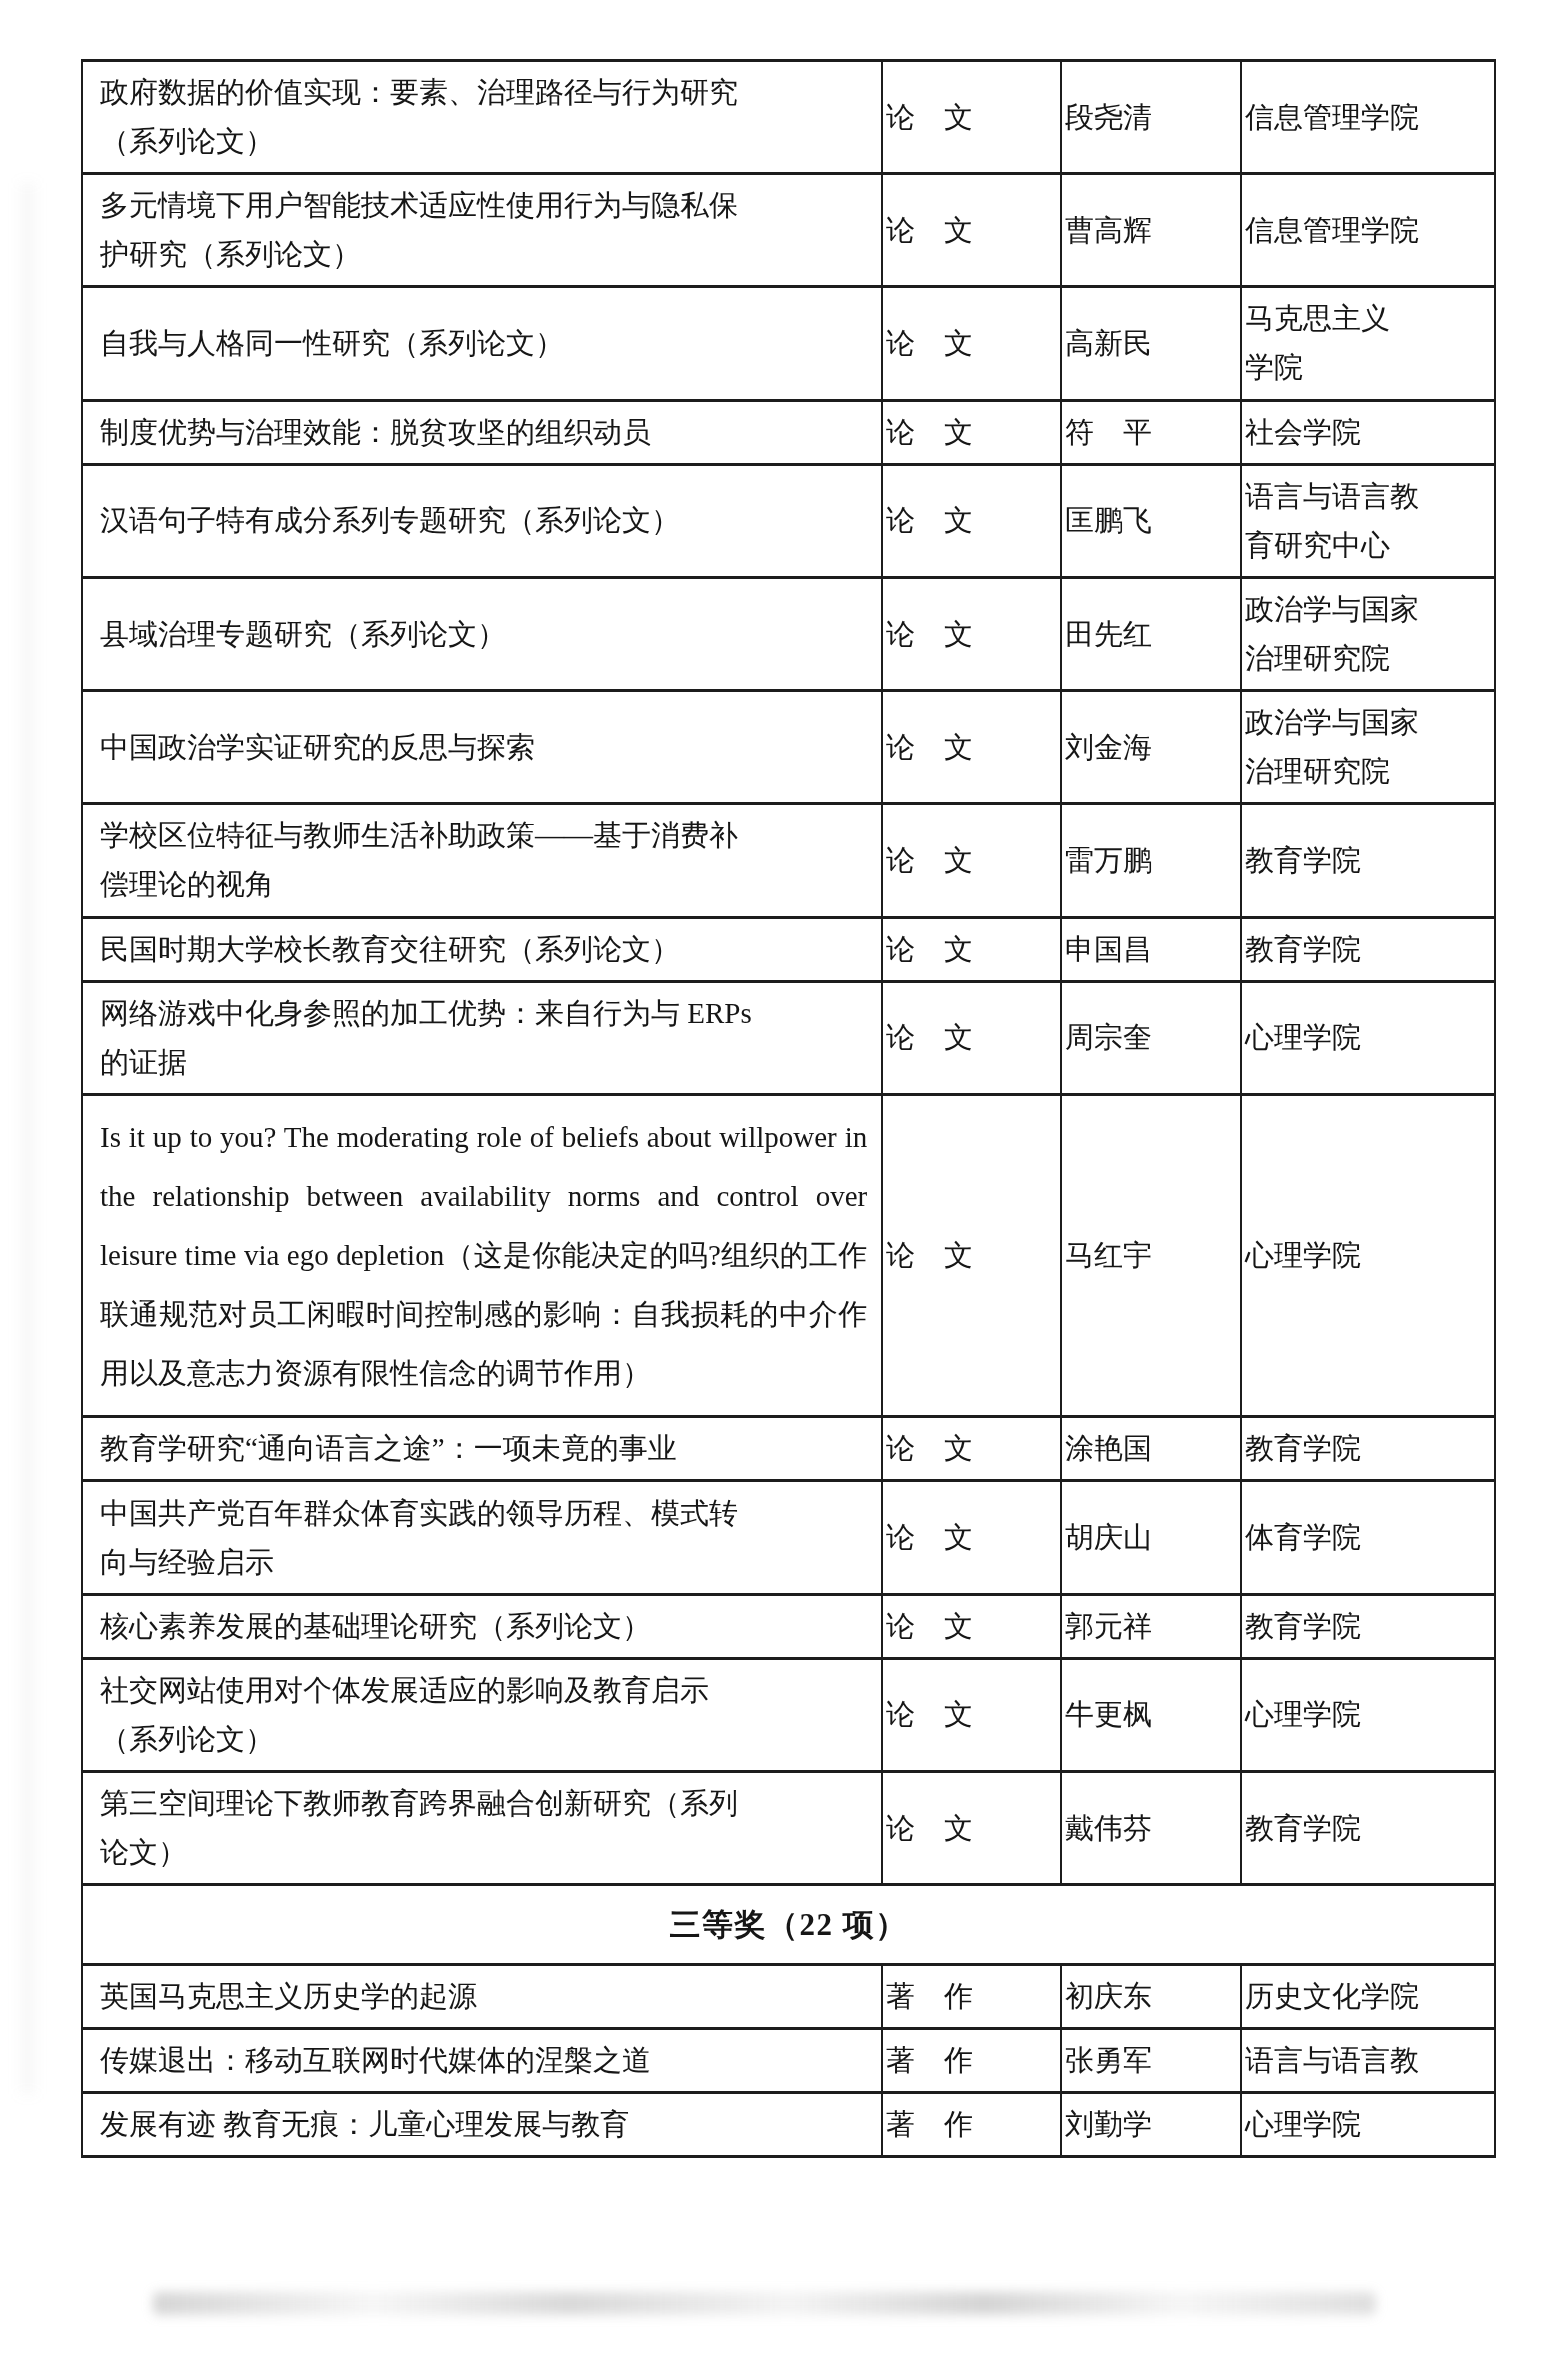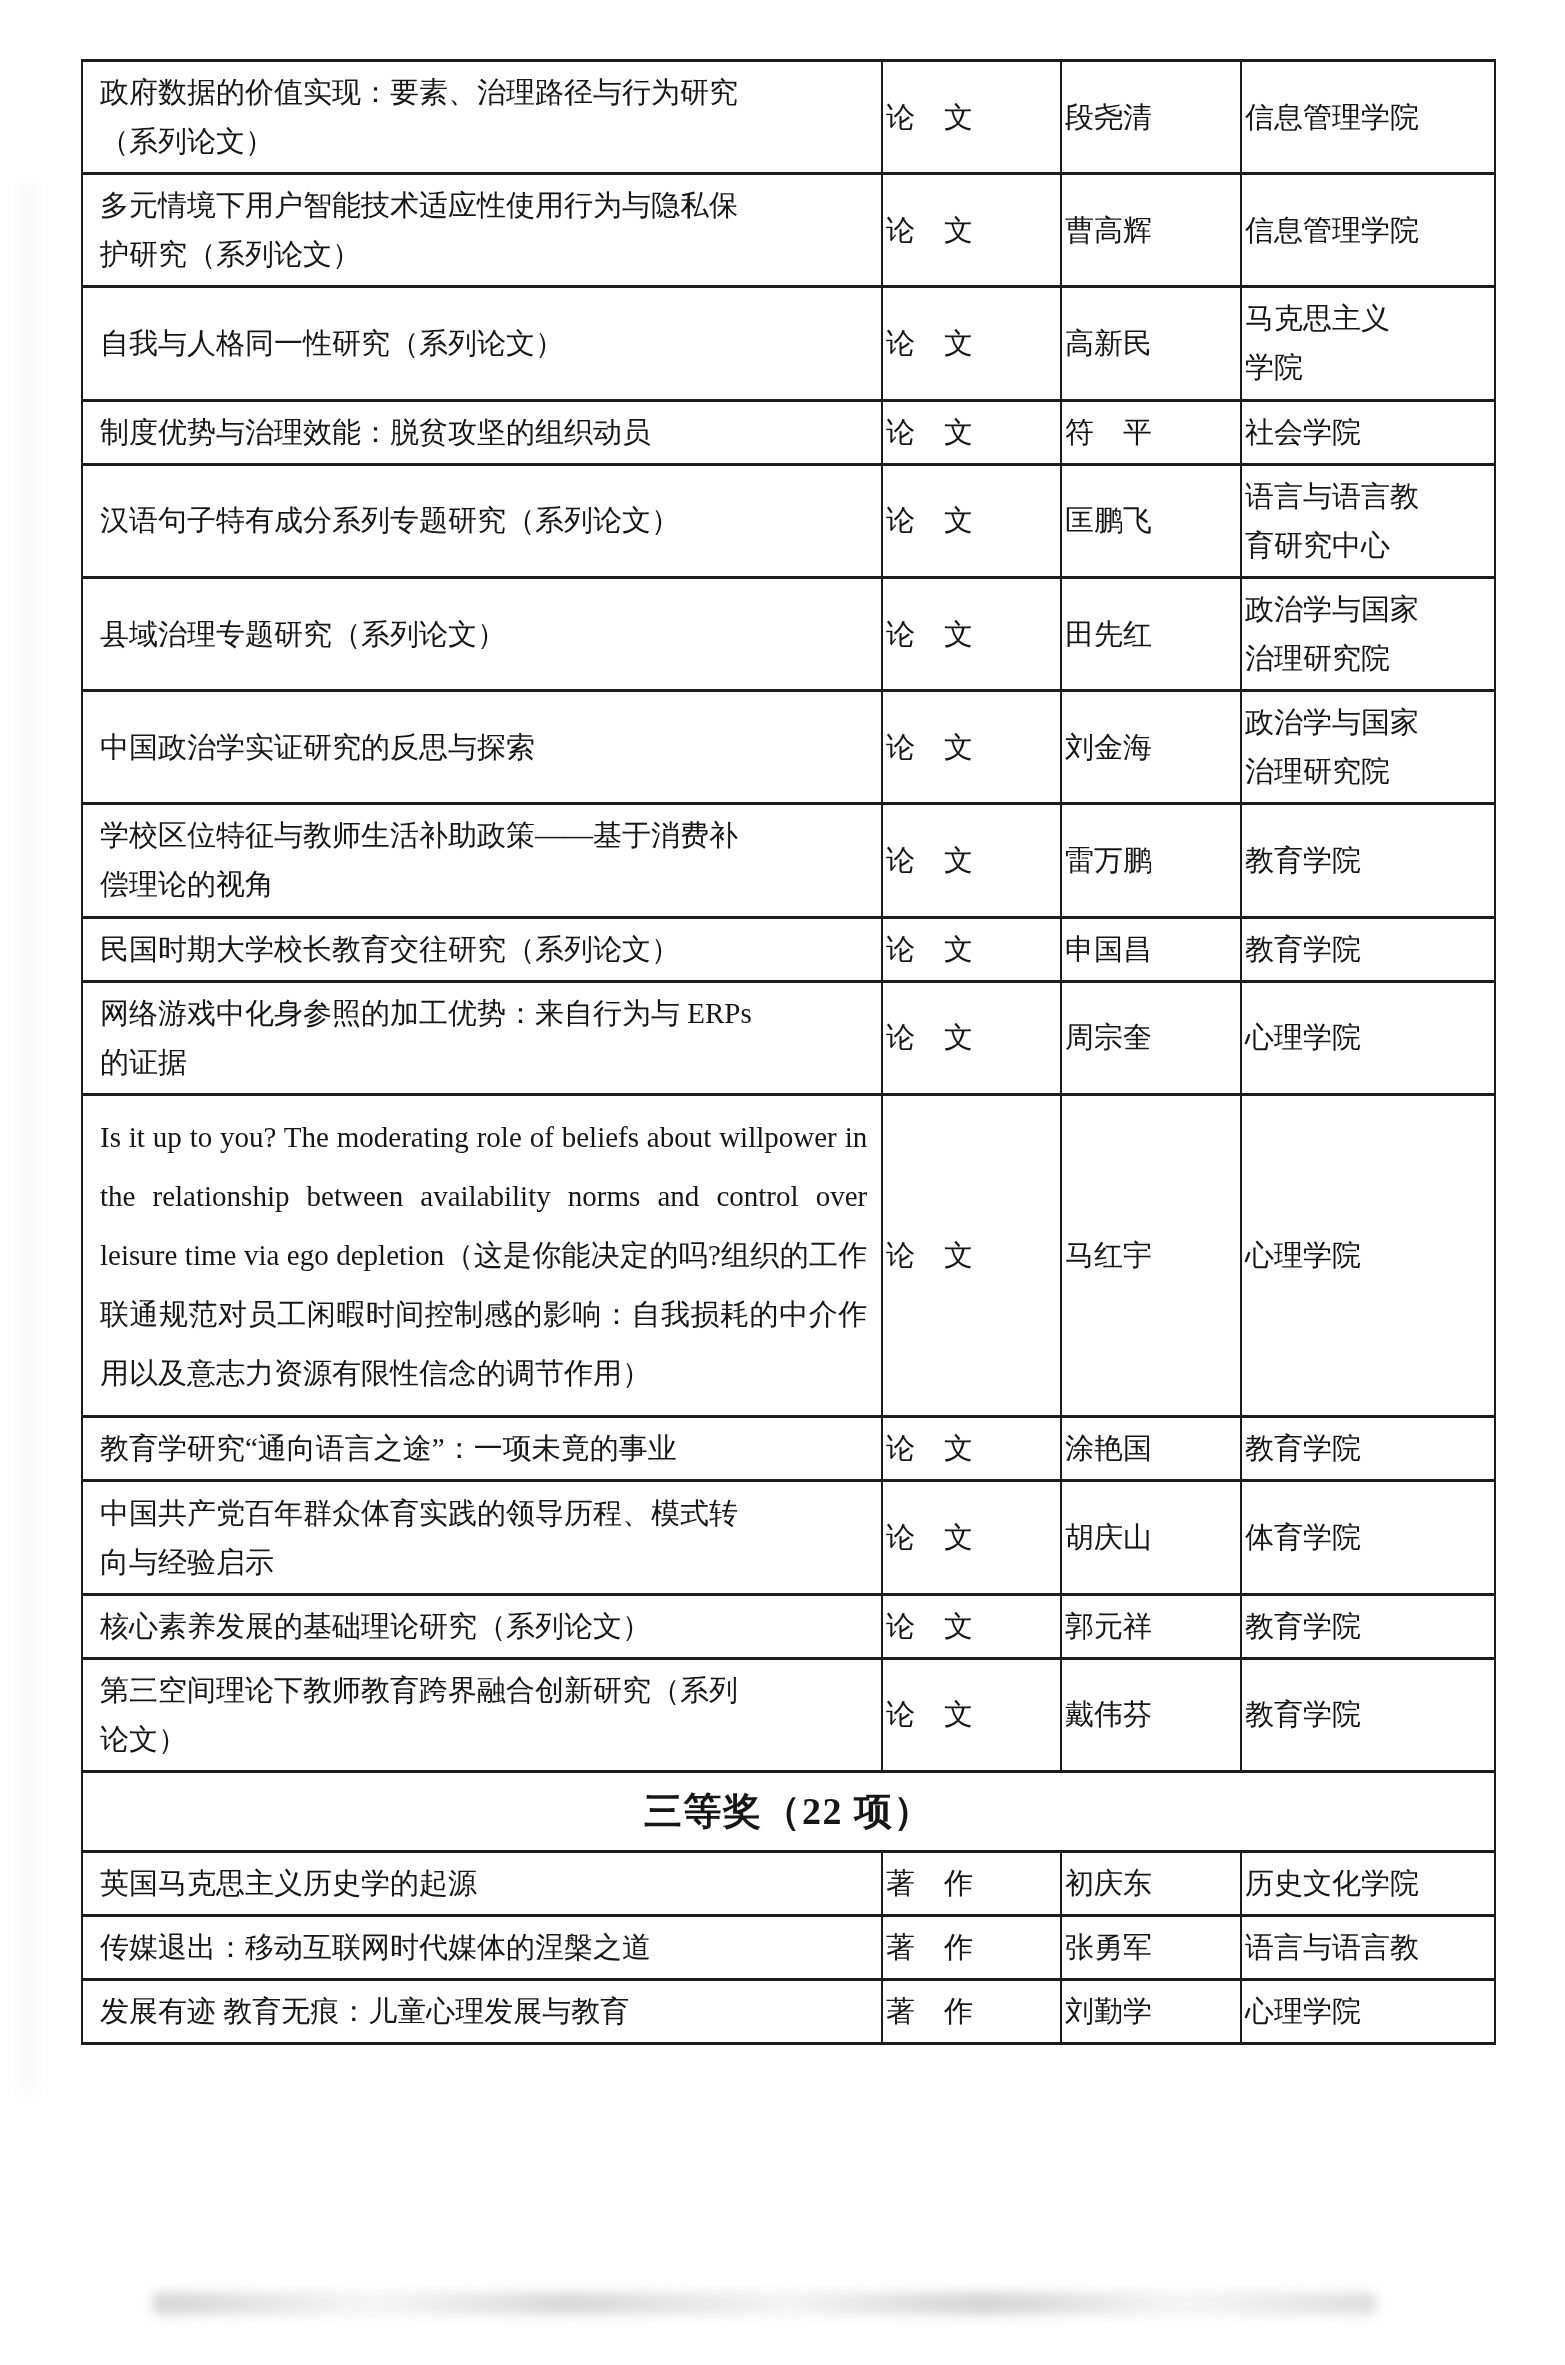--- a/index.html
+++ b/index.html
@@ -22,21 +22,21 @@
   }
   td.cell-title{
     text-align:left;padding:6.1px 13.8px 6.1px 17px;white-space:pre-line;
   }
   td.cell-title.justify{
     white-space:normal;text-align:justify;text-justify:inter-word;
     padding-top:12.2px;padding-bottom:12.2px;line-height:59px;margin-top:12px;
   }
   td.cell-center{text-align:left;padding:6.1px 3.1px;white-space:pre-line;}
   tr.section-row td{
-    text-align:center;font-weight:bold;font-size:38px;
+    text-align:center;font-weight:bold;font-size:31px;
     padding:13.8px 3.1px;letter-spacing:1.5px;white-space:normal;
   }
   
   .ghost-band{
     position:absolute;left:153px;top:2292px;width:1223px;height:23px;
     background:linear-gradient(90deg,
       rgba(125,125,125,.32) 0%,  rgba(170,170,170,.10) 18%,
       rgba(120,120,120,.28) 34%, rgba(160,160,160,.12) 52%,
       rgba(115,115,115,.30) 68%, rgba(165,165,165,.10) 84%,
       rgba(130,130,130,.26) 100%);
@@ -149,20 +149,27 @@
           <td class="cell-center">胡庆山</td>
           <td class="cell-center">体育学院</td>
         </tr>
         <tr>
           <td class="cell-title">核心素养发展的基础理论研究（系列论文）</td>
           <td class="cell-center">论　文</td>
           <td class="cell-center">郭元祥</td>
           <td class="cell-center">教育学院</td>
         </tr>
         <tr>
+          <td class="cell-title">社交网站使用对个体发展适应的影响及教育启示
+（系列论文）</td>
+          <td class="cell-center">论　文</td>
+          <td class="cell-center">牛更枫</td>
+          <td class="cell-center">心理学院</td>
+        </tr>
+        <tr>
           <td class="cell-title">第三空间理论下教师教育跨界融合创新研究（系列
 论文）</td>
           <td class="cell-center">论　文</td>
           <td class="cell-center">戴伟芬</td>
           <td class="cell-center">教育学院</td>
         </tr>
         <tr class="section-row">
           <td colspan="4">三等奖（22 项）</td>
         </tr>
         <tr>

